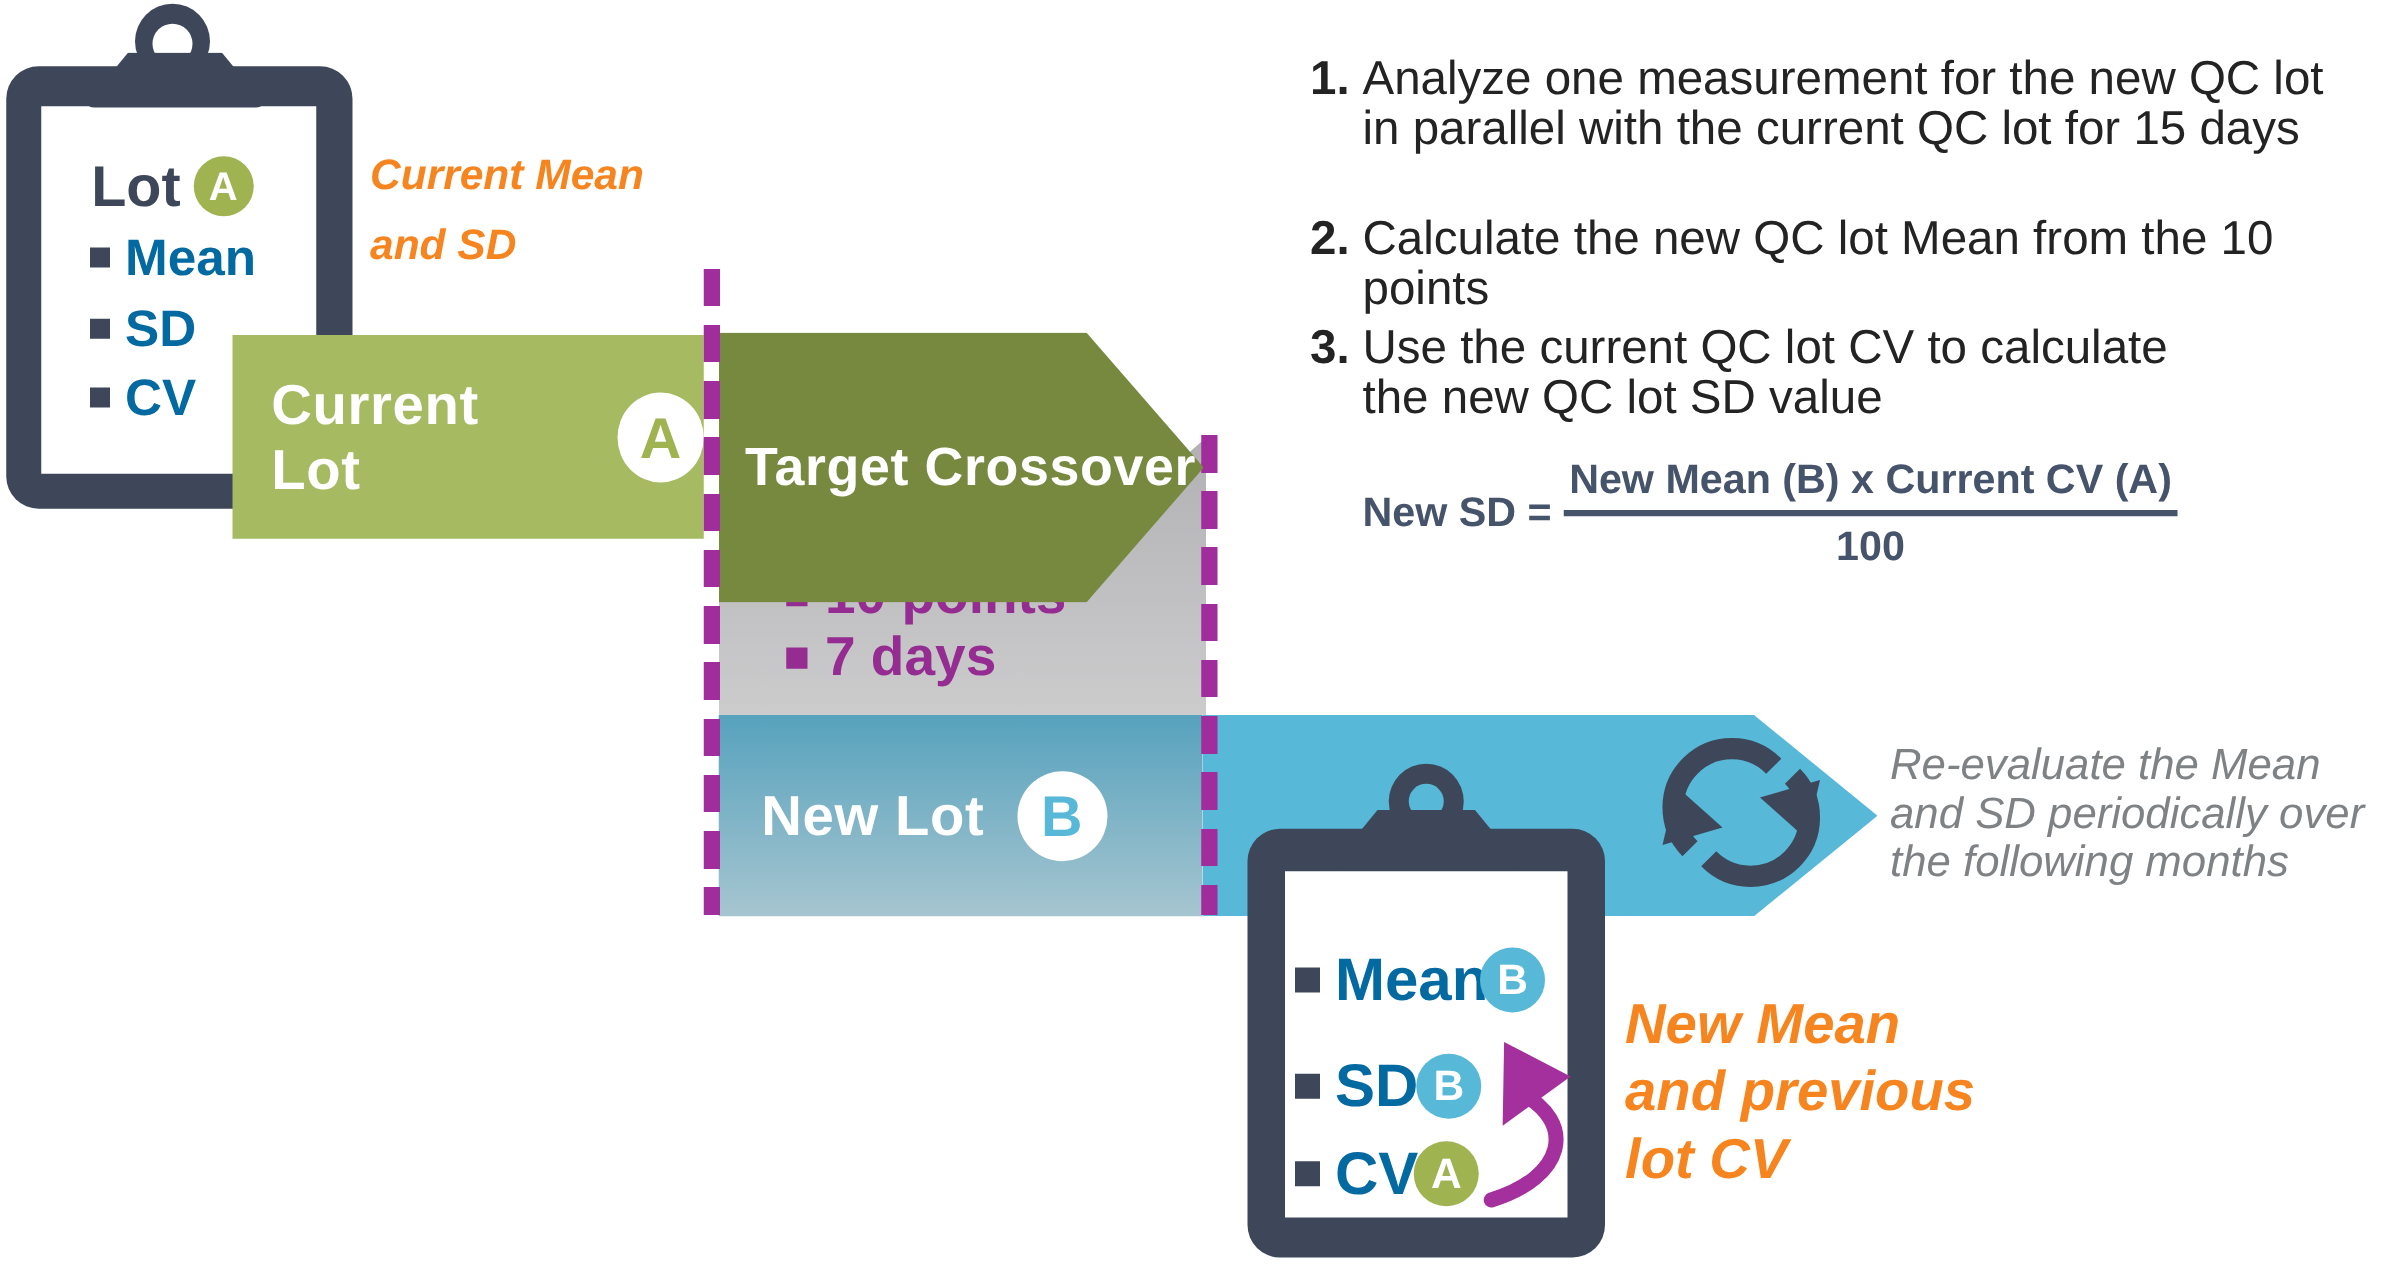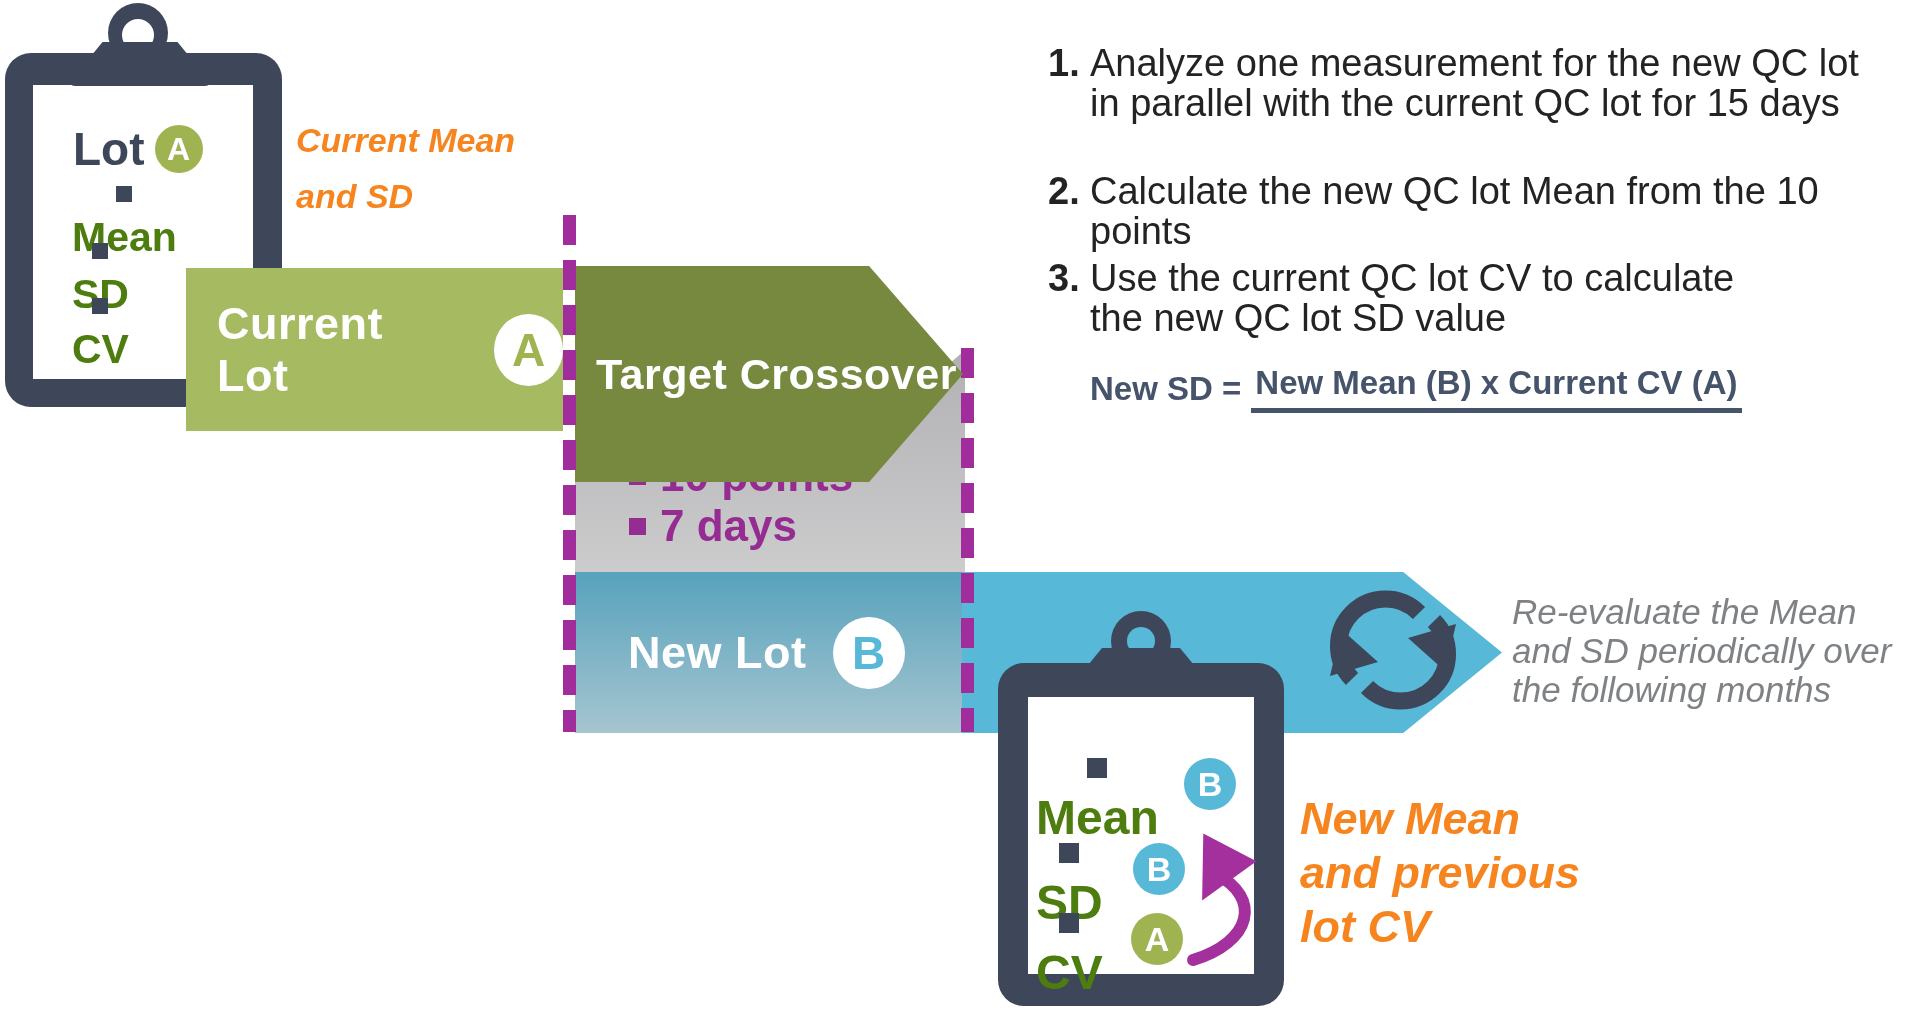--- a/index.html
+++ b/index.html
@@ -8,21 +8,21 @@
   .abs{position:absolute;}
 
   
   .cb-frame{background:#3d4759;border-radius:26px;}
   .cb-page{background:#ffffff;}
   .clip-circle{background:#3d4759;border-radius:50%;}
   .clip-hole{border-radius:50%;}
   .clip-bell{background:#3d4759;clip-path:polygon(24% 0,76% 0,100% 100%,0 100%);}
   .clip-base{background:#3d4759;border-radius:8px;}
 
-  .cb-row{display:flex;align-items:center;gap:12px;color:#4d7c0f;font-weight:bold;flex-direction:column;}
+  .cb-row{display:flex;align-items:center;gap:12px;color:#0369a1;font-weight:bold;}
   .bullet{background:#3d4759;flex:0 0 auto;}
   .bullet.sm{width:16px;height:16px;}
   .bullet.lg{width:20px;height:20px;}
 
   .badge{border-radius:50%;display:flex;align-items:center;justify-content:center;font-weight:bold;}
 
   
   .bar-current{background:#a6ba61;gap:11px;}
   .arrow-dark{background:#77893e;clip-path:polygon(0 0,75.8% 0,100% 50%,75.8% 100%,0 100%);}
   .box-gray{background:linear-gradient(180deg,#b1b1b4 0%,#cccccd 100%);
@@ -90,21 +90,21 @@
   <div class="abs note-row" style="left:629px;top:453px;height:46px;">
     <div class="note-bullet"></div>
     <span>10 points</span>
   </div>
   <div class="abs note-row" style="left:629px;top:503px;height:46px;">
     <div class="note-bullet"></div>
     <span>7 days</span>
   </div>
 
   <div class="abs box-muted" style="left:575px;top:572px;width:387px;height:161px;display:flex;align-items:center;">
-    <span class="bar-label" style="margin-left:53px;">New Lot</span>
+    <span class="bar-label" style="margin-left:34px;">New Lot</span>
     <span class="badge" style="margin-left:26px;width:72px;height:72px;background:#ffffff;color:#57b8d8;font-size:46px;">B</span>
   </div>
 
   <div class="abs arrow-blue" style="left:962px;top:572px;width:540px;height:161px;"></div>
 
   <div class="abs dash-v" style="left:961px;top:348px;height:384px;"></div>
 
   <div class="abs arrow-dark" style="left:575px;top:266px;width:388px;height:216px;display:flex;align-items:center;">
     <span class="bar-label" style="margin-left:21px;font-size:43px;">Target Crossover</span>
   </div>
@@ -173,20 +173,21 @@
     <span>
       <div>Use the current QC lot CV to calculate</div>
       <div>the new QC lot SD value</div>
     </span>
   </div>
 
   <div class="abs formula" style="left:1090px;top:364px;">
     <span style="margin-top:0;">New SD =</span>
     <span class="frac">
       <div class="numer">New Mean (B) x Current CV (A)</div>
+      <div class="denom">100</div>
     </span>
   </div>
 
   <div class="abs gray-note" style="left:1512px;top:560px;margin-top:32px;">
     <div>Re-evaluate the Mean</div>
     <div>and SD periodically over</div>
     <div>the following months</div>
   </div>
 
   <div class="abs caption-orange" style="left:1300px;top:792px;font-size:45px;line-height:54px;">

